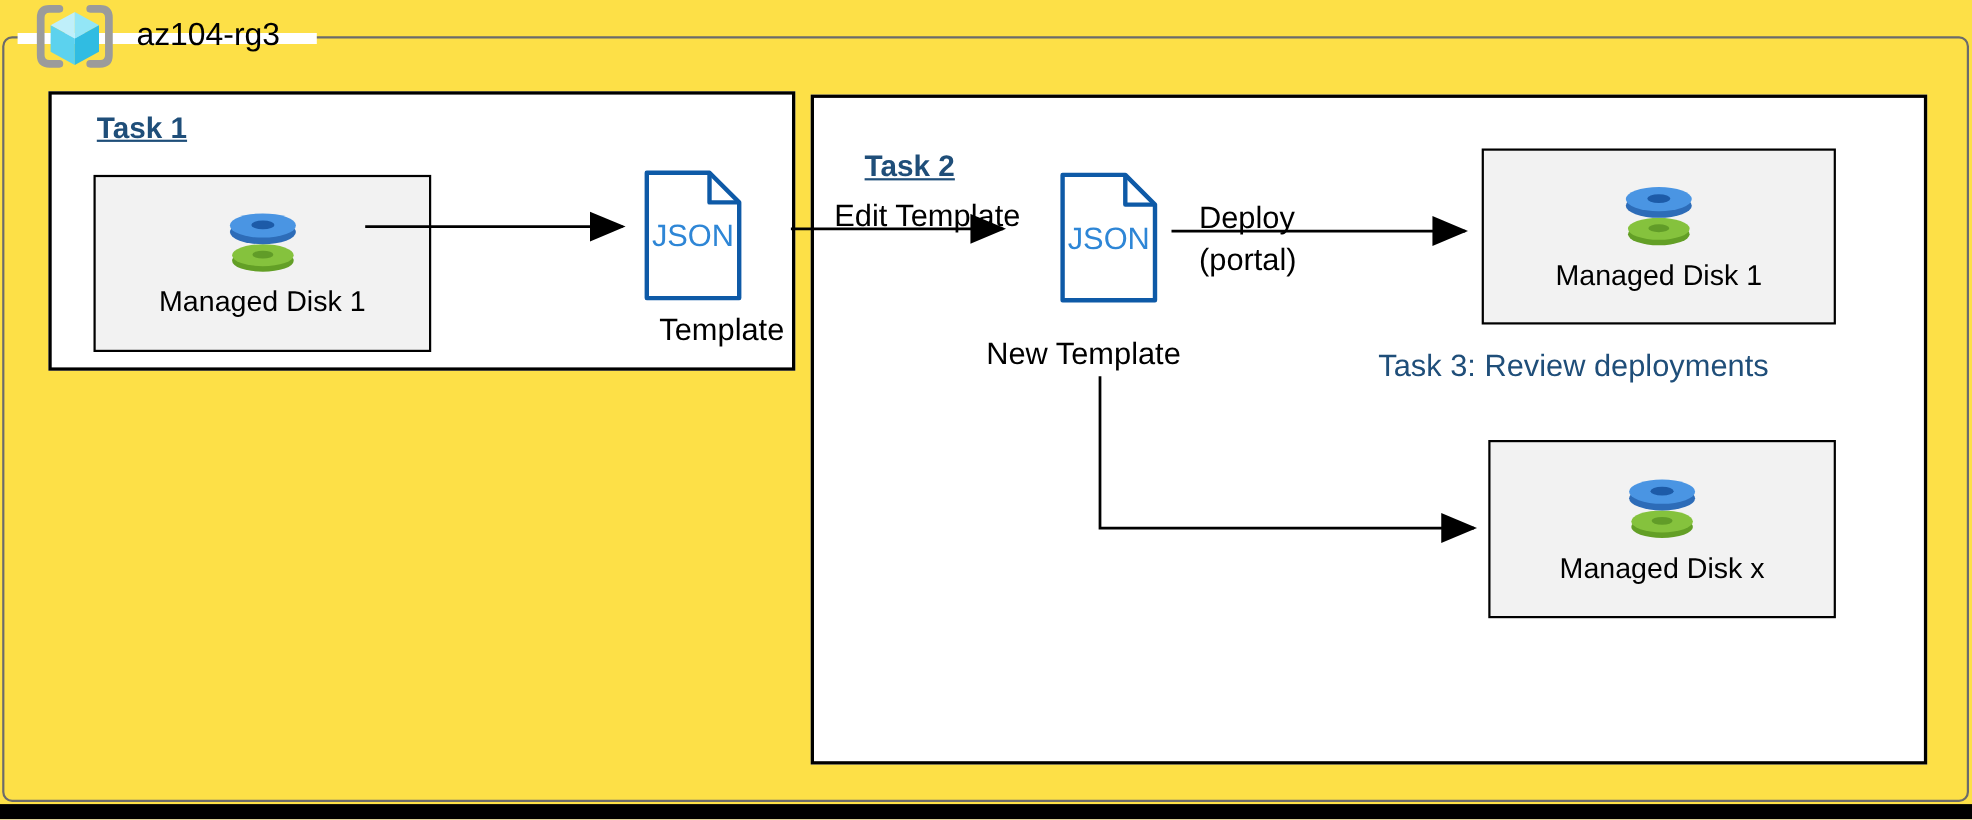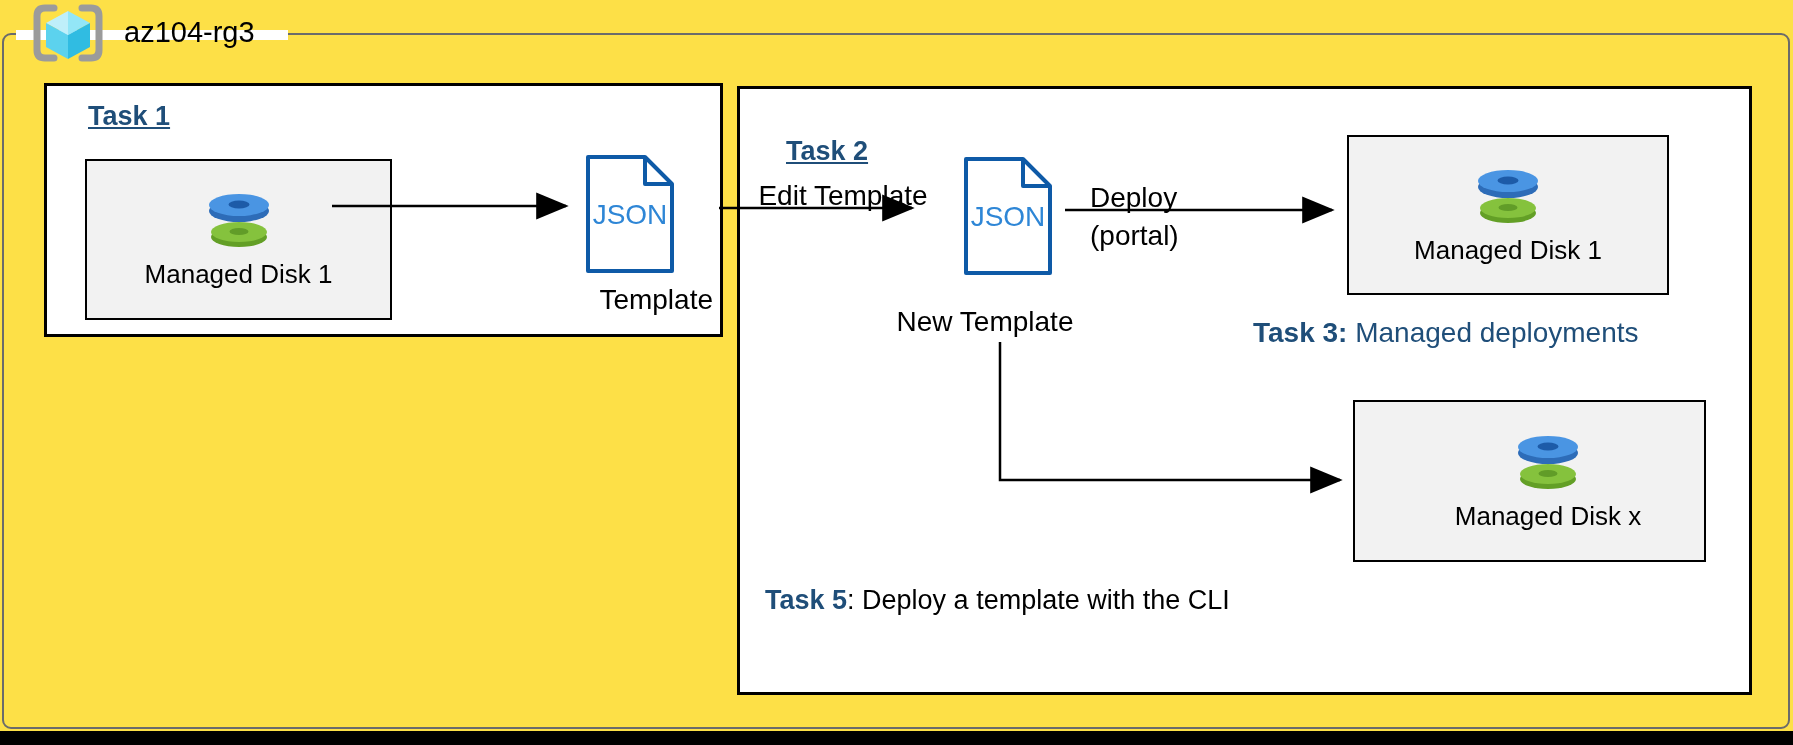--- a/index.html
+++ b/index.html
@@ -21,34 +21,34 @@
   .task1-title{left:88px;top:101px;}
   .task2-title{left:786px;top:104px;margin-top:32px;}
   
   .disk-box{
     background:#f2f2f2;border:2.5px solid #000;
     display:flex;flex-direction:column;align-items:center;justify-content:center;gap:9px;
   }
   .disk-box .disk-label{font-size:26px;line-height:30px;color:#000;}
   .disk-t1{left:85px;top:159px;width:303px;height:157px;}
   .disk-t2a{left:1347px;top:135px;width:318px;height:156px;}
-  .disk-t2b{left:1353px;top:400px;width:312px;height:158px;padding-left:37px;}
+  .disk-t2b{left:1353px;top:400px;width:312px;height:158px;}
   
   .json-doc{width:90px;height:120px;}
   .json-t1{left:585px;top:154px;}
   .json-t2{left:963px;top:156px;}
   
   .lbl{font-size:28px;line-height:32px;color:#000;}
   .template-label{left:543px;top:284px;width:170px;text-align:right;}
   .edit-label{left:737px;top:180px;width:212px;text-align:center;}
   .new-template-label{left:880px;top:306px;width:210px;text-align:center;}
   .deploy-label{left:1090px;top:179px;}
   .deploy-label div{line-height:38px;}
   .task3-line{left:1253px;top:316px;font-size:28px;line-height:34px;color:#1f4e79;white-space:nowrap;}
-  .task3-line .bold{font-weight:bold;}
+  .task3-line .bold{font-weight:normal;}
   
   .task-list{left:765px;top:582px;font-size:27px;line-height:36px;color:#000;white-space:nowrap;}
   .task-list .prefix{color:#1f4e79;font-weight:bold;}
   
   .wires{left:0;top:0;width:1793px;height:745px;pointer-events:none;}
   .bottom-bar{left:0;top:731px;width:1793px;height:14px;background:#000;}
 </style>
 </head>
 <body>
 
@@ -118,37 +118,36 @@
       <ellipse cx="33" cy="42" rx="28" ry="10" fill="#85c23d"></ellipse>
       <ellipse cx="33" cy="41.5" rx="9.5" ry="3.6" fill="#619c28"></ellipse>
       <ellipse cx="33" cy="21" rx="30" ry="11" fill="#2d6cb8"></ellipse>
       <ellipse cx="33" cy="15" rx="30" ry="11" fill="#4a95e3"></ellipse>
       <ellipse cx="33" cy="14.5" rx="10.5" ry="4" fill="#1d5ba8"></ellipse>
     </svg>
     <div class="disk-label">Managed Disk 1</div>
   </div>
 
   <div class="abs task3-line">
-    <span class="bold">Task 3:</span><span> Managed deployments</span>
+    <span class="bold">Task 3:</span><span> Review deployments</span>
   </div>
 
   <div class="abs disk-box disk-t2b">
     <svg width="66" height="60" viewBox="0 0 66 60">
       <ellipse cx="33" cy="47" rx="28" ry="10" fill="#639f26"></ellipse>
       <ellipse cx="33" cy="42" rx="28" ry="10" fill="#85c23d"></ellipse>
       <ellipse cx="33" cy="41.5" rx="9.5" ry="3.6" fill="#619c28"></ellipse>
       <ellipse cx="33" cy="21" rx="30" ry="11" fill="#2d6cb8"></ellipse>
       <ellipse cx="33" cy="15" rx="30" ry="11" fill="#4a95e3"></ellipse>
       <ellipse cx="33" cy="14.5" rx="10.5" ry="4" fill="#1d5ba8"></ellipse>
     </svg>
     <div class="disk-label">Managed Disk x</div>
   </div>
 
   <div class="abs task-list">
-    <div><span class="prefix">Task 5</span><span>: Deploy a template with the CLI</span></div>
   </div>
 
   <svg class="abs wires">
     <defs>
       <marker id="arr" viewBox="0 0 12 10" refX="11" refY="5" markerWidth="13" markerHeight="11" orient="auto">
         <path d="M0,0 L12,5 L0,10 Z" fill="#000"></path>
       </marker>
     </defs>
     <line x1="332" y1="206" x2="566" y2="206" stroke="#000" stroke-width="2.5" marker-end="url(#arr)"></line>
     <line x1="719" y1="208" x2="912" y2="208" stroke="#000" stroke-width="2.5" marker-end="url(#arr)"></line>

